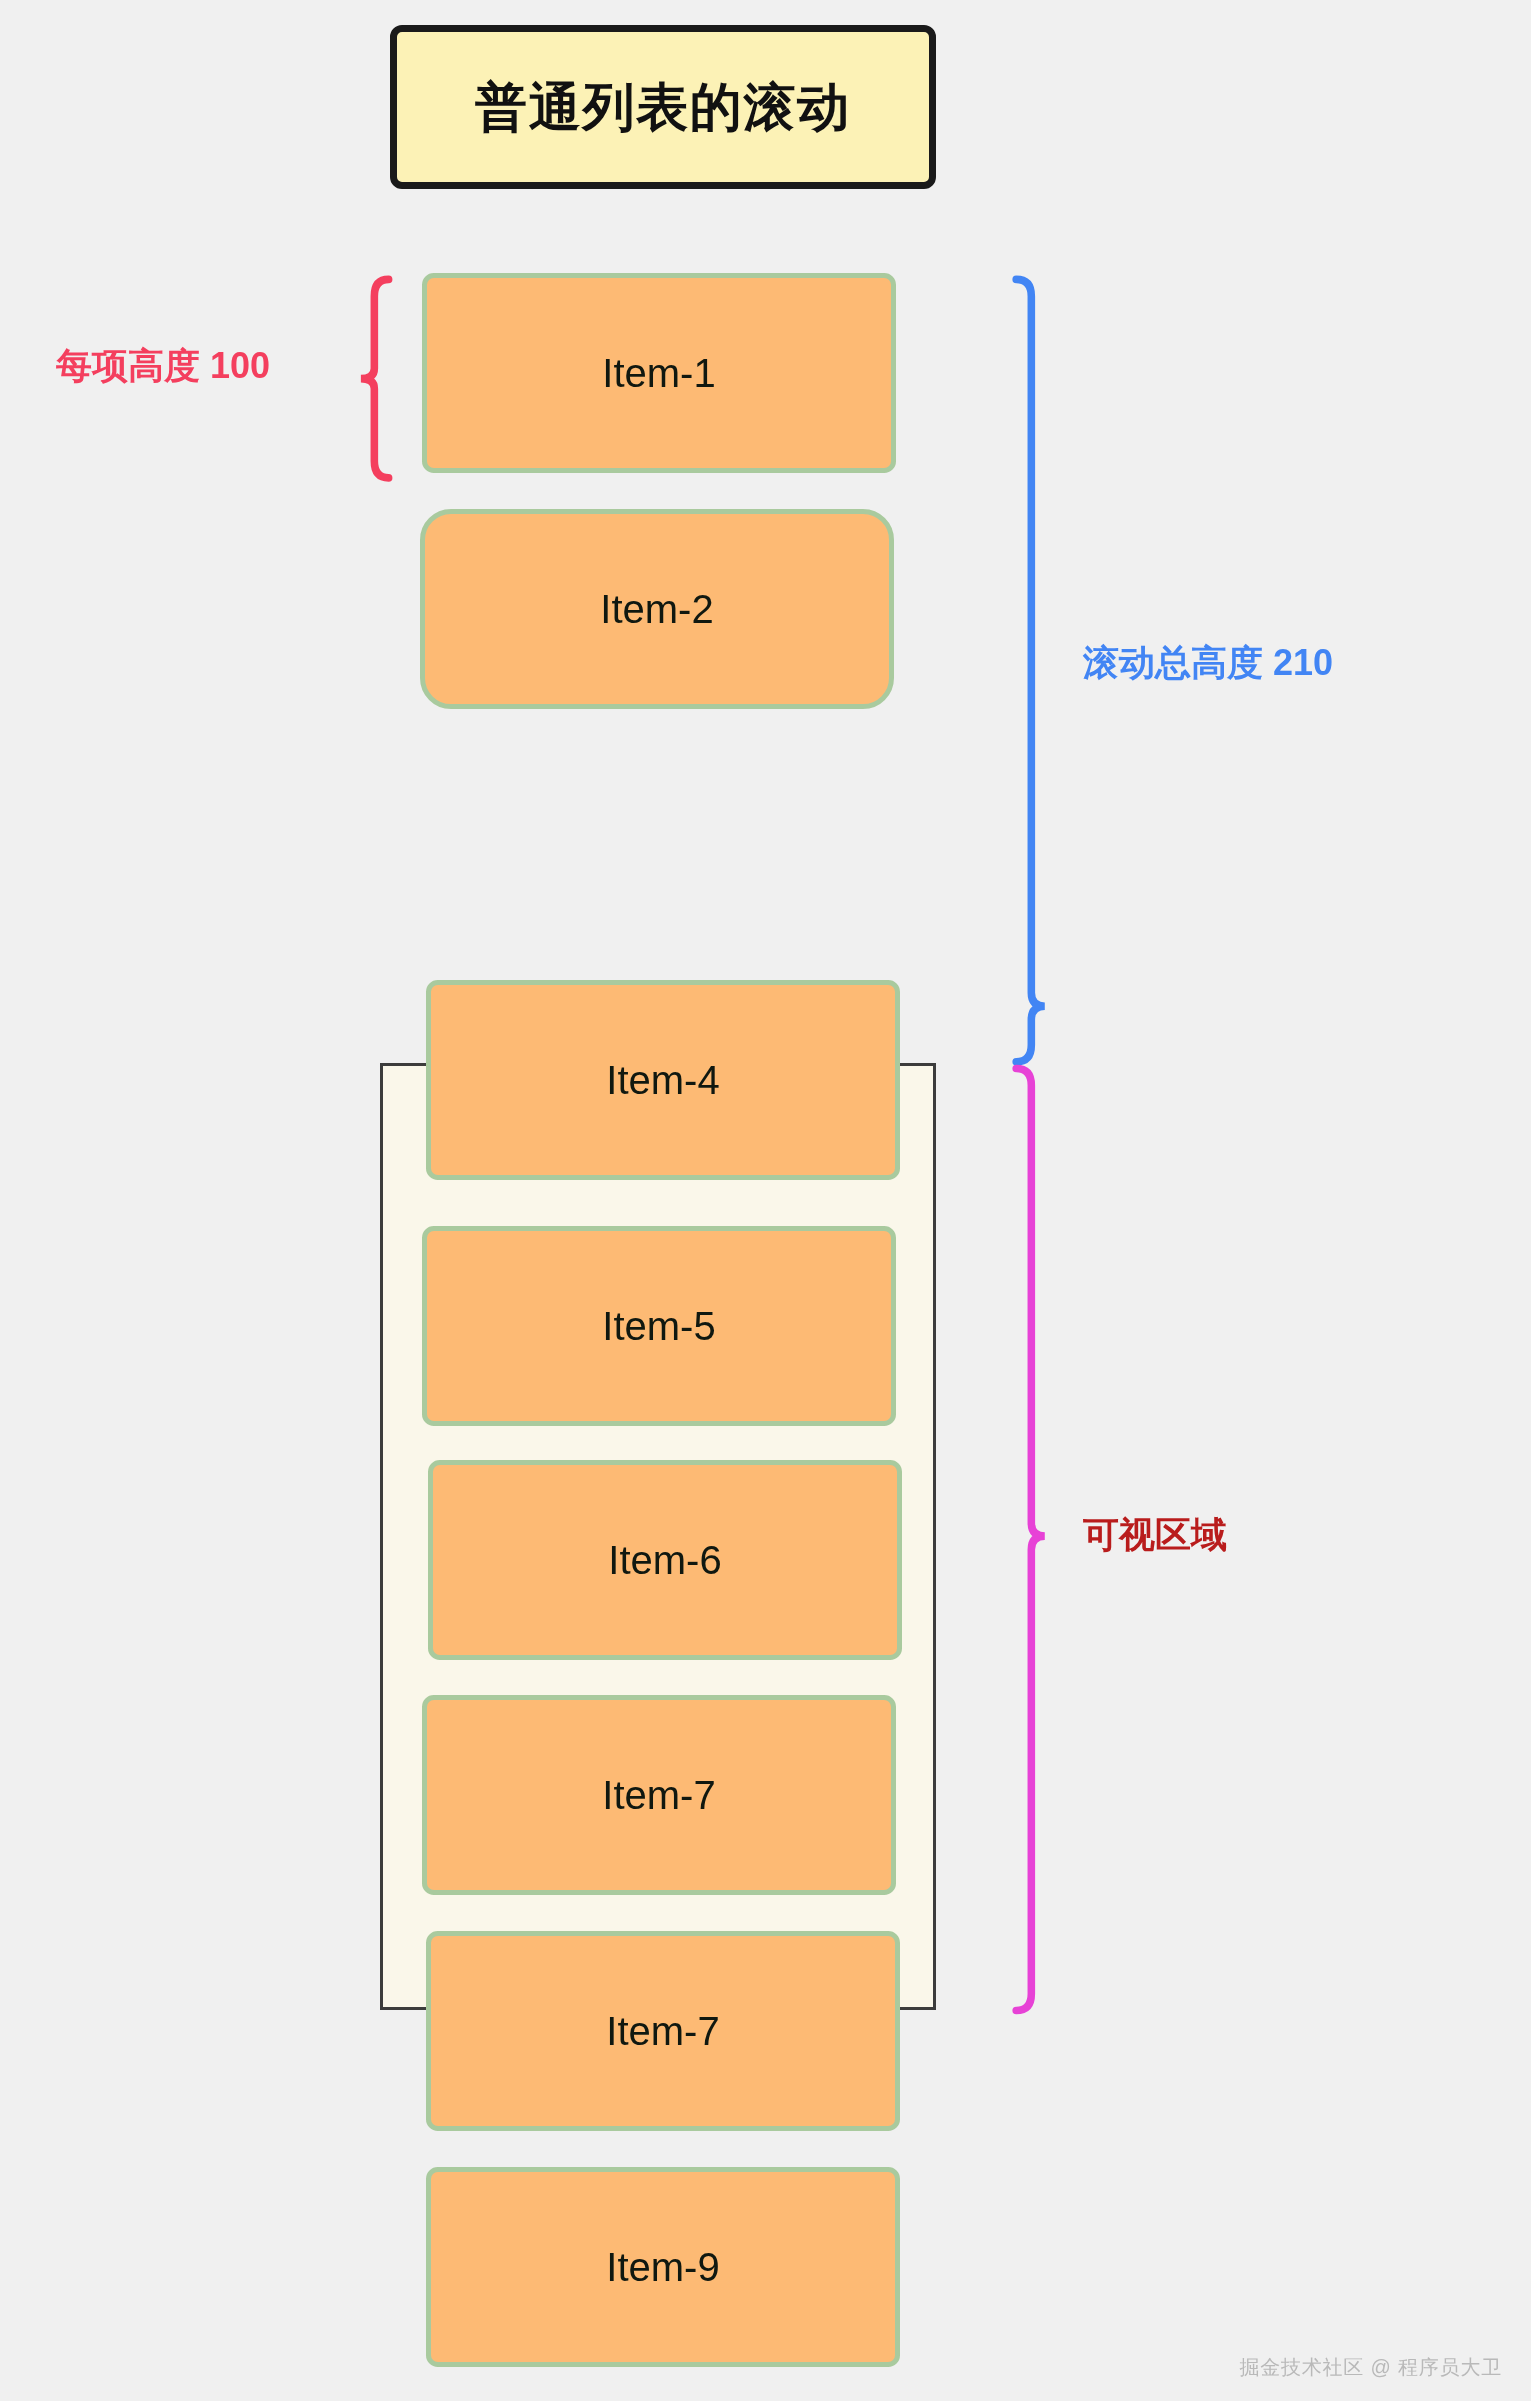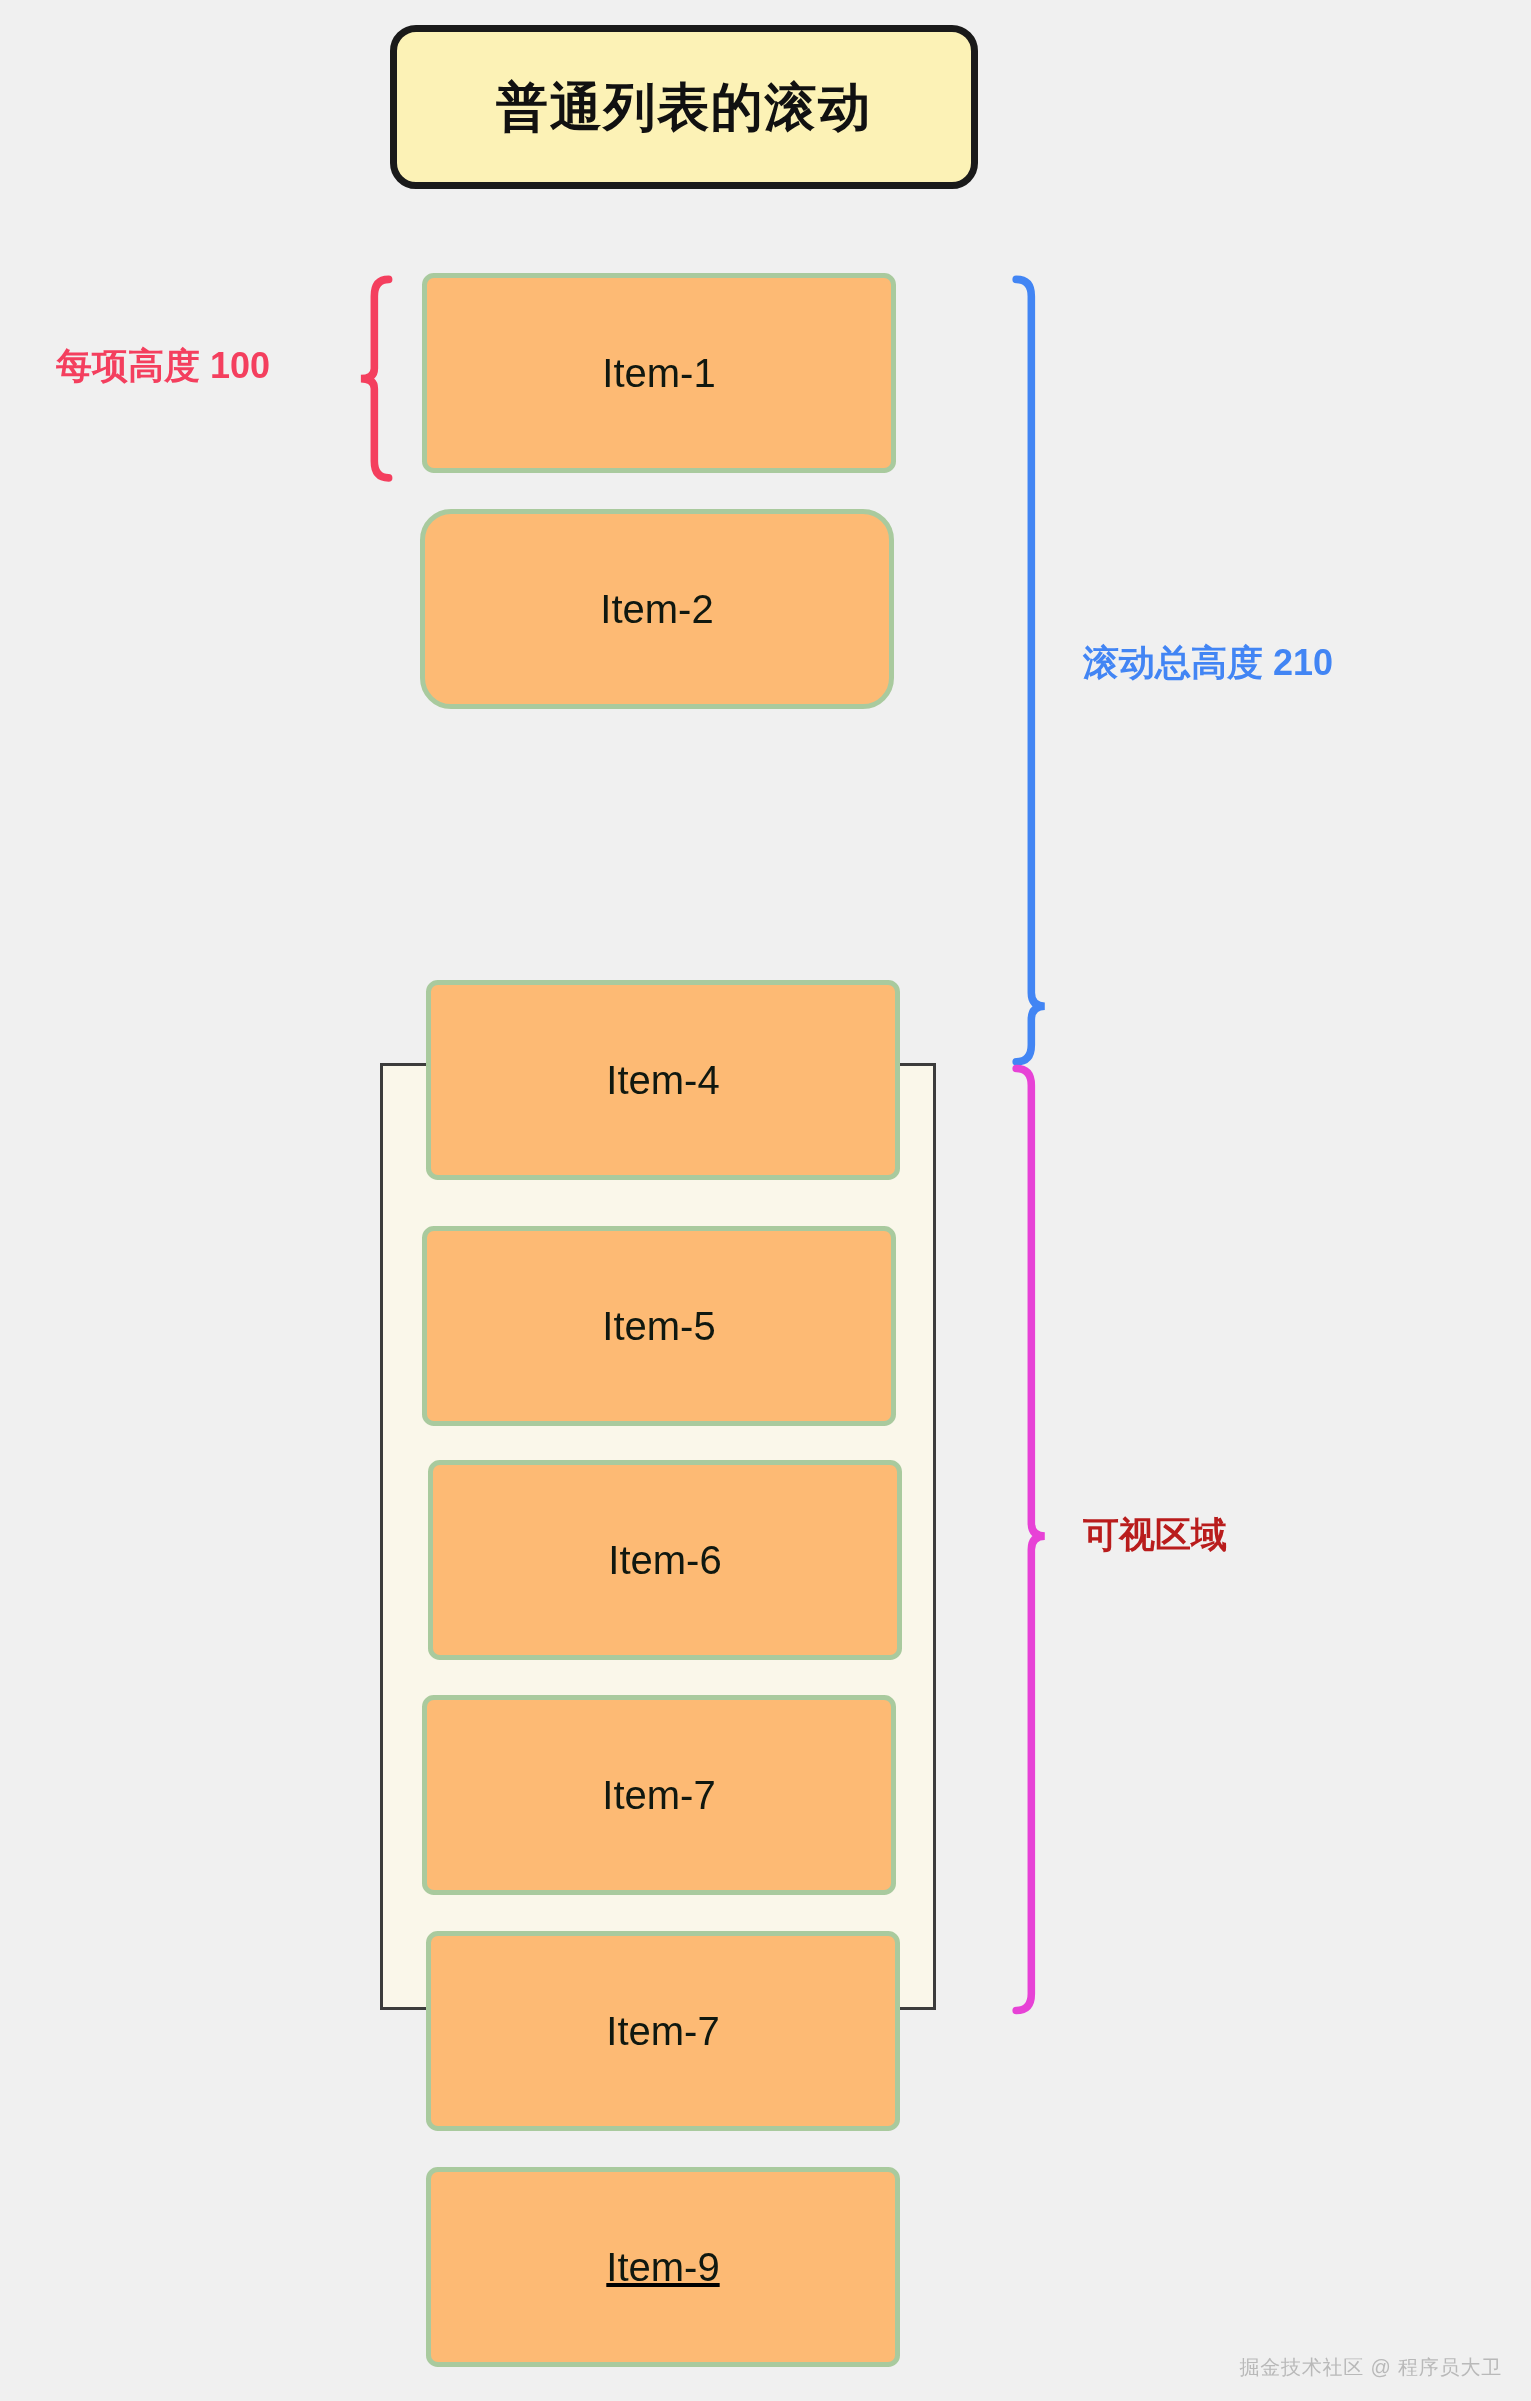--- a/index.html
+++ b/index.html
@@ -21,26 +21,26 @@
     width: 1531px;
     height: 2401px;
     background: #f0f0f0;
   }
 
   
   .title-box {
     position: absolute;
     left: 390px;
     top: 25px;
-    width: 588px;
+    width: 546px;
     height: 164px;
     box-sizing: border-box;
     background: #fcf2b6;
     border: 7.6px solid #1a1a1a;
-    border-radius: 26px;
+    border-radius: 12px;
     display: flex;
     align-items: center;
     justify-content: center;
   }
   .title-text {
     font-size: 52px;
     font-weight: bold;
     color: #111111;
     letter-spacing: 1.7px;
     line-height: 1;
@@ -159,21 +159,21 @@
     </div>
     <div class="list-item" style="left:428px; top:1460px;">
       <span class="list-item-label">Item-6</span>
     </div>
     <div class="list-item" style="left:422px; top:1695px;">
       <span class="list-item-label">Item-7</span>
     </div>
     <div class="list-item" style="left:426px; top:1931px;">
       <span class="list-item-label">Item-7</span>
     </div>
-    <div class="list-item" style="left:426px; top:2167px;text-decoration:underline;">
+    <div class="list-item" style="left:426px; top:2167px;">
       <span class="list-item-label">Item-9</span>
     </div>
   </div>
 
   <svg class="brace-layer" width="1531" height="2401" viewBox="0 0 1820 2854">
 
     <path d="M 462 332
              Q 445 332 445 352
              L 445 438
              Q 445 450 429 450

